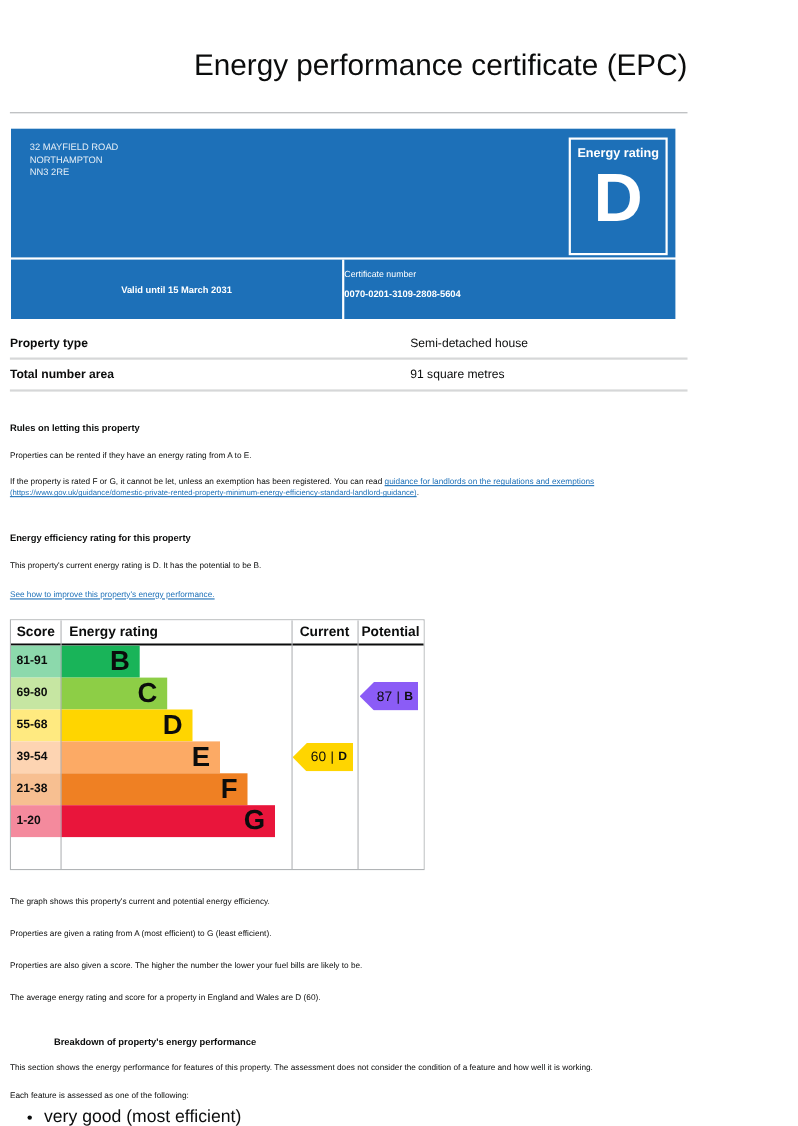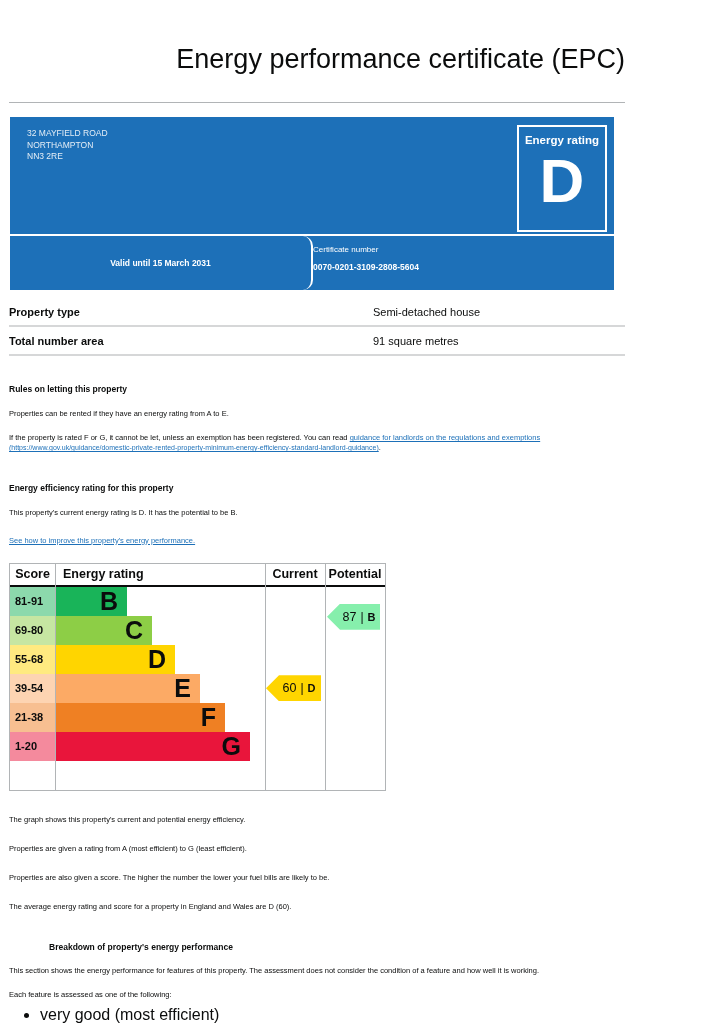--- a/index.html
+++ b/index.html
@@ -15,21 +15,21 @@
   .top-rule{border:0;border-top:1px solid #b1b4b6;margin:27px 0 0 0;}
 
   
   .summary-box{margin-top:14px;width:604px;margin-left:1px;}
   .summary-main{position:relative;background:#1d70b8;height:117px;}
   .address{padding:11px 0 0 17px;font-size:8.5px;line-height:11.5px;color:rgba(255,255,255,0.88);}
   .rating-box{position:absolute;top:8px;right:7px;width:86px;height:103px;border:2px solid #ffffff;text-align:center;color:#ffffff;}
   .rating-box-label{font-size:11.5px;font-weight:bold;margin-top:7px;}
   .rating-box-letter{font-size:62px;font-weight:bold;line-height:1;margin-top:4px;}
   .summary-bottom{margin-top:2px;display:flex;height:54px;background:#1d70b8;color:#ffffff;}
-  .valid-cell{width:301px;border-right:2px solid #ffffff;display:flex;align-items:center;justify-content:center;font-size:8.5px;font-weight:bold;border-radius:10px;}
+  .valid-cell{width:301px;border-right:2px solid #ffffff;display:flex;align-items:center;justify-content:center;font-size:8.5px;font-weight:bold;}
   .cert-cell{flex:1;text-align:left;padding-top:9px;}
   .cert-label{font-size:8px;}
   .cert-number{font-size:8.5px;font-weight:bold;margin-top:8px;}
 
   
   .facts{margin-top:8px;}
   .fact-row{display:flex;padding:8px 0 7px 0;border-bottom:2px solid #d6d7d8;}
   .fact-label{width:364px;font-size:11px;font-weight:bold;}
   .fact-value{font-size:11px;}
 
@@ -167,21 +167,21 @@
             <div class="band-bar" style="width: 195px; background: rgb(233, 21, 59);">
               <span class="band-letter">G</span>
             </div>
           </div>
         </div>
       <div class="rating-arrow arrow-current" style="top: 88.5px; background: rgb(255, 213, 0);">
         <span class="arrow-num">60</span>
           <span class="arrow-sep">|</span>
           <span class="arrow-letter">D</span>
       </div>
-      <div class="rating-arrow arrow-potential" style="top: 17px; background: #86efac;">
+      <div class="rating-arrow arrow-potential" style="top: 33px; background: #8b5cf6;">
         <span class="arrow-num">87</span>
           <span class="arrow-sep">|</span>
           <span class="arrow-letter">B</span>
       </div>
     </div>
     <div class="v-line l1"></div>
     <div class="v-line l2"></div>
     <div class="v-line l3"></div>
   </div>
 

